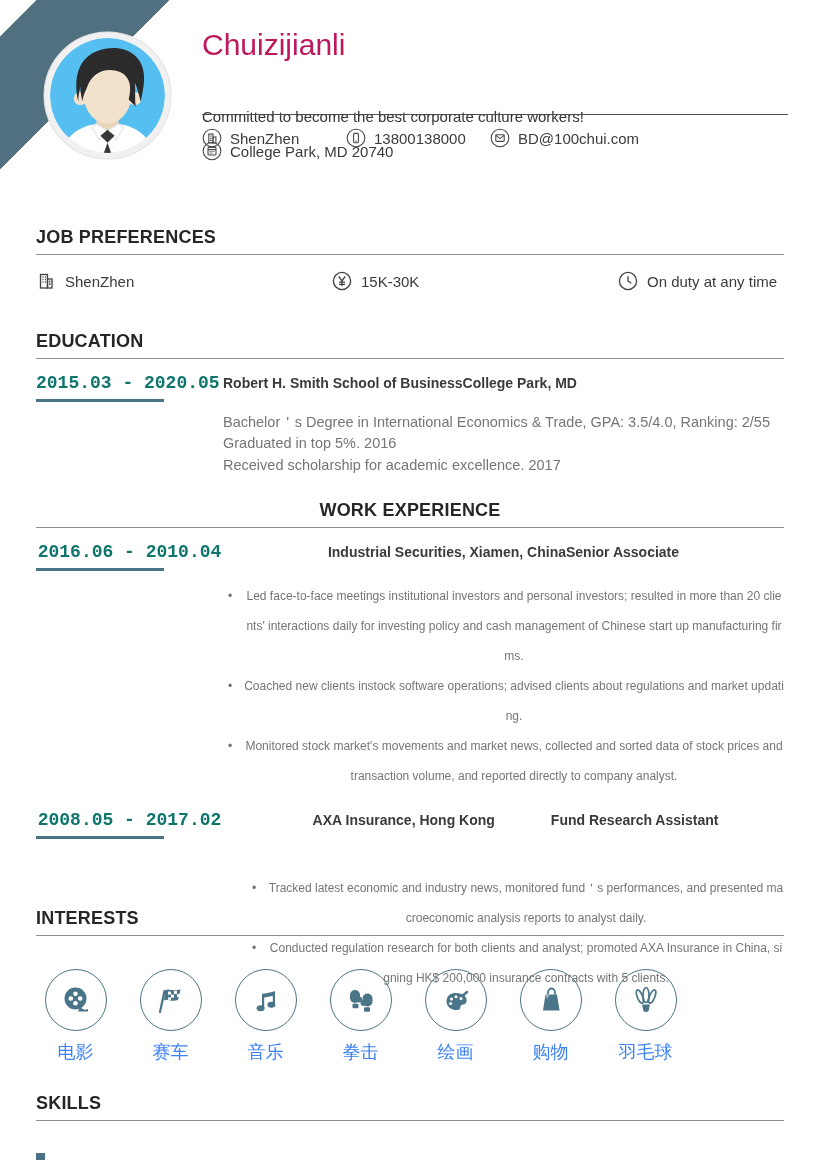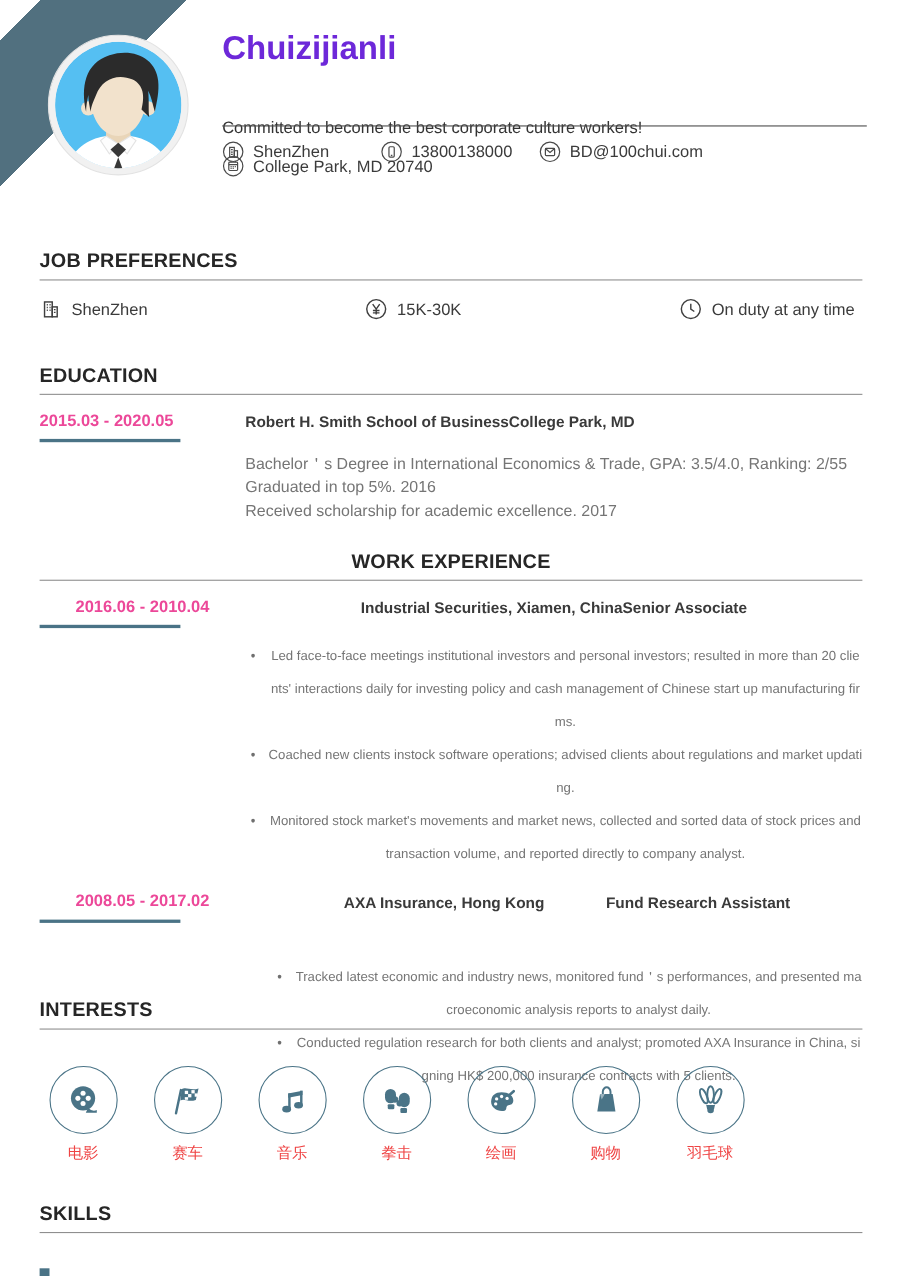--- a/index.html
+++ b/index.html
@@ -9,21 +9,21 @@
   .page { position:relative; width:820px; height:1160px; background:#fff; overflow:hidden; margin:0 auto; }
 
   
   .corner { position:absolute; top:0; left:0; width:270px; height:270px;
     background:linear-gradient(135deg, rgba(0,0,0,0) 26px, #51707f 26px, #51707f 120px, rgba(0,0,0,0) 120px); }
 
   
   .avatar { position:absolute; left:43px; top:31px; width:129px; height:129px; }
 
   
-  .hname { position:absolute; left:202px; top:27px; font-size:30px; font-weight:700; color:#6d28d9; line-height:36px; }
+  .hname { position:absolute; left:202px; top:27px; font-size:30px; font-weight:400; color:#be185d; line-height:36px; }
   .tagline { position:absolute; left:202px; top:84px; font-size:15px; color:#333;margin-top:24px; }
   .head-rule { position:absolute; left:202px; top:114px; width:586px; border-top:1px solid #4d4d4d; }
   .contact-row { position:absolute; left:202px; display:flex; align-items:center; height:24px; }
   .contact-row.r1 { top:126px; }
   .contact-row.r2 { top:139px; }
   .contact-item { display:flex; align-items:center; font-size:15px; color:#3b3b3b; }
   .contact-item.w { width:144px; }
   .contact-item .cicon { margin-right:8px; display:flex; color:#4a4a4a; }
 
   
@@ -38,35 +38,35 @@
   .sec-skills { top:1092px; }
 
   .jp-row { position:relative; margin-top:16px; height:22px; }
   .jp-item { position:absolute; top:0; display:flex; align-items:center; font-size:15px; color:#3b3b3b; }
   .jp-item .jicon { margin-right:9px; display:flex; color:#3f3f3f; }
   .jp-1 { left:0; } .jp-2 { left:296px; } .jp-3 { left:582px; }
 
   .entry { display:grid; grid-template-columns:187px 1fr; margin-top:14px; }
   .entry.later { margin-top:19px;gap:24px; }
   .date-wrap { grid-column:1; grid-row:1; }
-  .date { font-size:15px; font-weight:700; color:#ec4899; line-height:20px; }
+  .date { font-size:18px; font-weight:700; color:#0f766e; line-height:20px;font-family:Liberation Mono, monospace; }
   .date-bar { width:128px; height:3px; background:#4a7386; margin-top:6px; }
   .entry-title { grid-column:2; grid-row:1; font-size:14px; font-weight:700; color:#3a3a3a; line-height:20px; }
   .entry-body { grid-column:2; grid-row:2; margin-top:10px; }
   .edu-line { font-size:14.5px; color:#757575; line-height:21.4px; }
 
   .bullets { list-style:none; }
   .bullets li { position:relative; padding-left:21px; font-size:12px; color:#757575; line-height:30px; word-break:break-all; }
   .bullets li::before { content:"\2022"; position:absolute; left:5px; top:0; color:#6f6f6f; }
 
   .interest-row { display:flex; margin-top:33px; margin-left:-8px; }
   .interest { width:95px; display:flex; flex-direction:column; align-items:center; }
   .interest .circ { width:62px; height:62px; border:1.5px solid #4a7487; border-radius:50%;
     display:flex; align-items:center; justify-content:center; color:#4a7487; }
-  .interest .lbl { margin-top:9px; font-size:14px; color:#ef4444; }
+  .interest .lbl { margin-top:9px; font-size:18px; color:#3b82f6; }
 
   .skill-sliver { position:absolute; left:36px; top:1153px; width:9px; height:7px; background:#4a7386; }
 </style>
 </head>
 <body>
 
 <div class="page">
 
   <div class="corner"></div>
 

